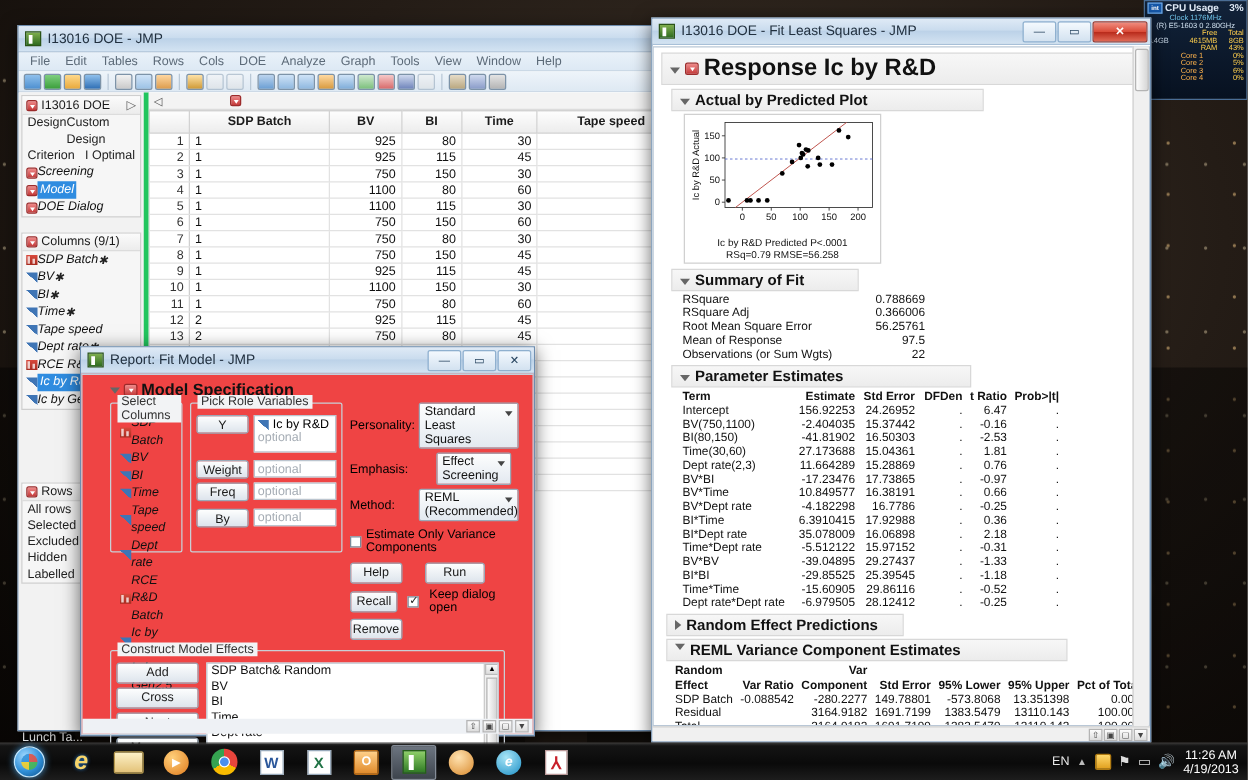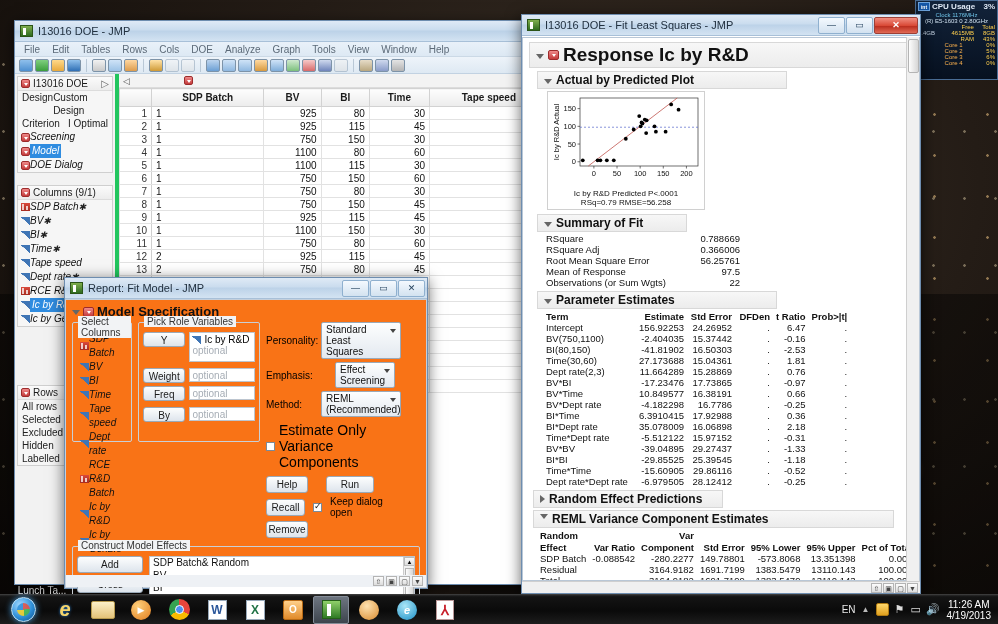--- a/index.html
+++ b/index.html
@@ -137,22 +137,22 @@
   .vscroll { position:absolute; right:1px; top:22px; bottom:12px; width:13px;
      background:#f0f0f0; border-left:1px solid #cfcfcf;}
   .vthumb { position:absolute; left:1px; top:2px; width:11px; height:34px;
      background:linear-gradient(to right,#fdfdfd,#d6d6d6); border:1px solid #b4b4b4; border-radius:2px;}
   .hscroll { position:absolute; left:0; right:0; bottom:0; height:12px; background:#f0f0f0;
      border-top:1px solid #cfcfcf; display:flex; justify-content:flex-end; align-items:center; gap:1px; padding-right:2px;}
   .sbt { width:11px;height:10px;background:linear-gradient(#fdfdfd,#dcdcdc);border:1px solid #b4b4b4;
      font-size:7px;line-height:9px;text-align:center;color:#444;}
   
   #fitmodel { left:64px; top:277px; width:364px; height:312px; background:#eef2f7; }
-  #fitmodel .fbody { position:absolute; left:0; right:0; top:21px; bottom:0; background:#f97316;
-     border:1px solid #c4cfdb; padding:4px 6px; }
+  #fitmodel .fbody { position:absolute; left:0; right:0; top:21px; bottom:0; background:#ef4444;
+     border:1px solid #c4cfdb; padding:4px 22px; }
   .fs { border:1px solid #c9cfd6; border-radius:2px; position:relative; padding:8px 4px 4px; }
   .fs > .lg { position:absolute; top:-7px; left:5px; background:#f2f3f5; padding:0 3px; font-size:10px; color:#333; }
   .listbox { background:#fff; border:1px solid #bcc5cf; overflow:hidden; }
   .btn { background:linear-gradient(#fdfefe,#dde4ec); border:1px solid #9aa9b8; border-radius:3px;
      font-size:10px; color:#1b1b1b; text-align:center; padding:2px 0; }
   .drop { background:linear-gradient(#fdfefe,#e3e9f0); border:1px solid #9aa9b8; border-radius:2px;
      font-size:10px; color:#111; padding:1px 12px 1px 4px; position:relative; }
   .drop::after{content:"";position:absolute;right:4px;top:6px;border-left:3px solid transparent;
      border-right:3px solid transparent;border-top:4px solid #444;}
   .cb { width:9px;height:9px;border:1px solid #7b8a99;background:#fff;display:inline-block;position:relative;
@@ -765,21 +765,21 @@
         <div style="display:flex;align-items:center;gap:17px;margin-bottom:3px">
           <span style="font-size:10px;width:52px">Emphasis:</span>
           <span class="drop" style="width:60px">Effect Screening</span>
         </div>
         <div style="display:flex;align-items:center;gap:3px;margin-bottom:5px">
           <span style="font-size:10px;width:52px">Method:</span>
           <span class="drop" style="width:80px">REML (Recommended)</span>
         </div>
         <div style="display:flex;align-items:center;gap:4px;margin-top:2px">
           <span class="cb"></span>
-          <span style="font-size:14px">Estimate Only Variance Components</span>
+          <span style="font-size:10px">Estimate Only Variance Components</span>
         </div>
         <div style="display:flex;gap:18px;margin-top:6px">
           <span class="btn" style="width:42px">Help</span>
           <span class="btn" style="width:48px">Run</span>
         </div>
         <div style="display:flex;gap:8px;margin-top:3px;align-items:center">
           <span class="btn" style="width:42px">Recall</span>
           <span class="cb on"></span>
           <span style="font-size:10px">Keep dialog open</span>
         </div>
@@ -1069,21 +1069,21 @@
               </tr>
             </tbody>
         </table>
       </div>
 
       <div class="secbar" style="display:flex;align-items:center;gap:4px;width:190px;margin:3px 0 0 4px">
         <span class="tri r"></span>
         <span>Random Effect Predictions</span>
       </div>
 
-      <div class="secbar" style="display:flex;align-items:flex-start;gap:4px;width:361px;margin:2px 0 0 4px">
+      <div class="secbar" style="display:flex;align-items:flex-start;gap:4px;width:321px;margin:2px 0 0 4px">
         <span class="tri"></span>
         <span>REML Variance Component Estimates</span>
       </div>
 
       <table class="rtab" style="margin-top:1px;margin-left:8px">
         <thead>
           <tr>
             <th style="width:60px;text-align:left">Random</th>
             <th class="n" style="width:50px"></th>
             <th class="n" style="width:54px">Var</th>

